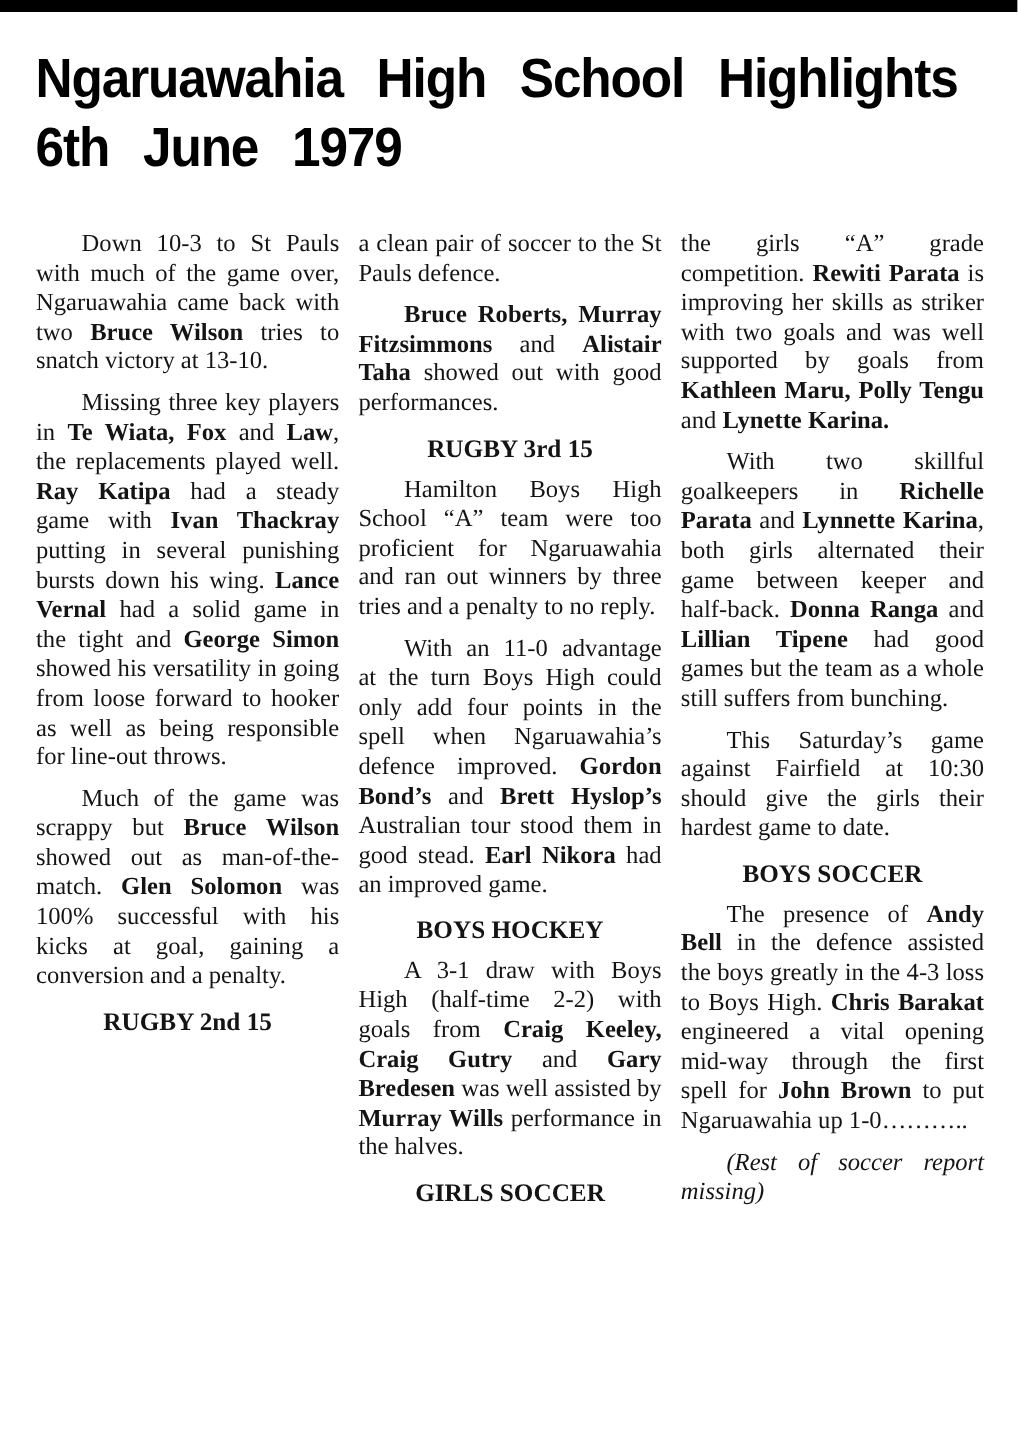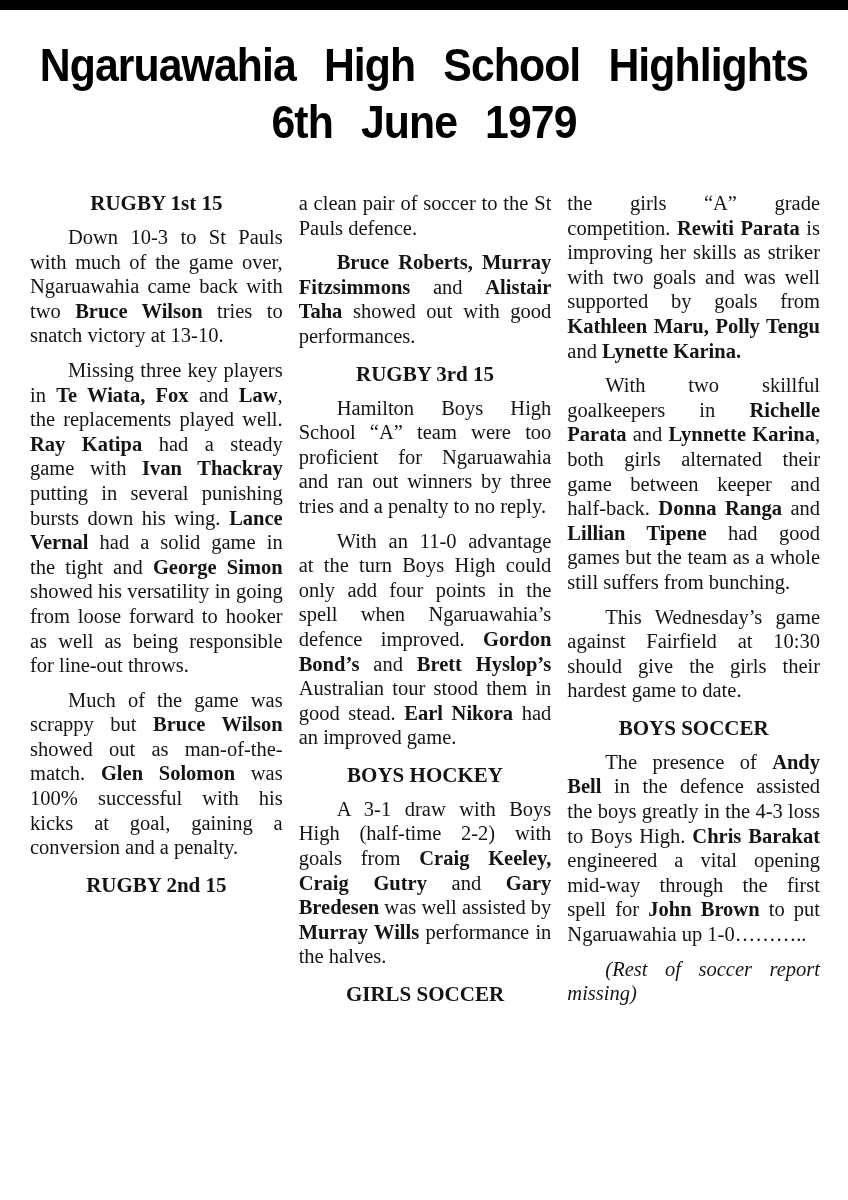--- a/index.html
+++ b/index.html
@@ -9,21 +9,21 @@
     color: #141414;
     font-family: "Liberation Serif", serif;
     overflow: hidden;
   }
   .top-bar {
     width: 100%; height: 10px;
     background: #000000;
   }
   .masthead {
     margin-top: 27px;
-    text-align: center;
+    text-align: left;
     font-family: "Liberation Sans", sans-serif;
     font-weight: bold;
     color: #000000;
   }
   .masthead .line {
     font-size: 46px;
     line-height: 57px;
     letter-spacing: -1px;
     word-spacing: 0.40em;
     transform: scaleX(0.93);
@@ -67,38 +67,37 @@
 <div class="page">
   <div class="top-bar" style="background: rgb(0, 0, 0);"></div>
 
   <header class="masthead">
     <div class="line">Ngaruawahia High School Highlights</div>
     <div class="line">6th June 1979</div>
   </header>
 
   <main class="columns">
     <div class="col">
-        <h3 class="heading">RUGBY 1st 15</h3>
         <p class="para"><span>Down 10-3 to St Pauls with much of the game over, Ngaruawahia came back with two </span><b>Bruce Wilson</b><span> tries to snatch victory at 13-10.</span></p>
         <p class="para"><span>Missing three key players in </span><b>Te Wiata, Fox</b><span> and </span><b>Law</b><span>, the replacements played well. </span><b>Ray Katipa</b><span> had a steady game with </span><b>Ivan Thackray</b><span> putting in several punishing bursts down his wing. </span><b>Lance Vernal</b><span> had a solid game in the tight and </span><b>George Simon</b><span> showed his versatility in going from loose forward to hooker as well as being responsible for line-out throws.</span></p>
         <p class="para"><span>Much of the game was scrappy but </span><b>Bruce Wilson</b><span> showed out as man-of-the-match. </span><b>Glen Solomon</b><span> was 100% successful with his kicks at goal, gaining a conversion and a penalty.</span></p>
         <h3 class="heading">RUGBY 2nd 15</h3>
       </div>
     <div class="col">
         <p class="para noindent"><span>a clean pair of soccer to the St Pauls defence.</span></p>
         <p class="para"><b>Bruce Roberts, Murray Fitzsimmons</b><span> and </span><b>Alistair Taha</b><span> showed out with good performances.</span></p>
         <h3 class="heading">RUGBY 3rd 15</h3>
         <p class="para"><span>Hamilton Boys High School “A” team were too proficient for Ngaruawahia and ran out winners by three tries and a penalty to no reply.</span></p>
         <p class="para"><span>With an 11-0 advantage at the turn Boys High could only add four points in the spell when Ngaruawahia’s defence improved. </span><b>Gordon Bond’s</b><span> and </span><b>Brett Hyslop’s</b><span> Australian tour stood them in good stead. </span><b>Earl Nikora</b><span> had an improved game.</span></p>
         <h3 class="heading">BOYS HOCKEY</h3>
         <p class="para"><span>A 3-1 draw with Boys High (half-time 2-2) with goals from </span><b>Craig Keeley, Craig Gutry</b><span> and </span><b>Gary Bredesen</b><span> was well assisted by </span><b>Murray Wills</b><span> performance in the halves.</span></p>
         <h3 class="heading">GIRLS SOCCER</h3>
       </div>
     <div class="col">
         <p class="para noindent"><span>the girls “A” grade competition. </span><b>Rewiti Parata</b><span> is improving her skills as striker with two goals and was well supported by goals from </span><b>Kathleen Maru, Polly Tengu</b><span> and </span><b>Lynette Karina.</b></p>
         <p class="para"><span>With two skillful goalkeepers in </span><b>Richelle Parata</b><span> and </span><b>Lynnette Karina</b><span>, both girls alternated their game between keeper and half-back. </span><b>Donna Ranga</b><span> and </span><b>Lillian Tipene</b><span> had good games but the team as a whole still suffers from bunching.</span></p>
-        <p class="para"><span>This Wednesday’s game against Fairfield at 10:30 should give the girls their hardest game to date.</span></p>
+        <p class="para"><span>This Saturday’s game against Fairfield at 10:30 should give the girls their hardest game to date.</span></p>
         <h3 class="heading">BOYS SOCCER</h3>
         <p class="para"><span>The presence of </span><b>Andy Bell</b><span> in the defence assisted the boys greatly in the 4-3 loss to Boys High.  </span><b>Chris Barakat</b><span> engineered a vital opening mid-way through the first spell for </span><b>John Brown</b><span> to put Ngaruawahia up 1-0………..</span></p>
         <p class="para italic"><span>(Rest of soccer report missing)</span></p>
       </div>
   </main>
 </div>
 
 </body></html>

